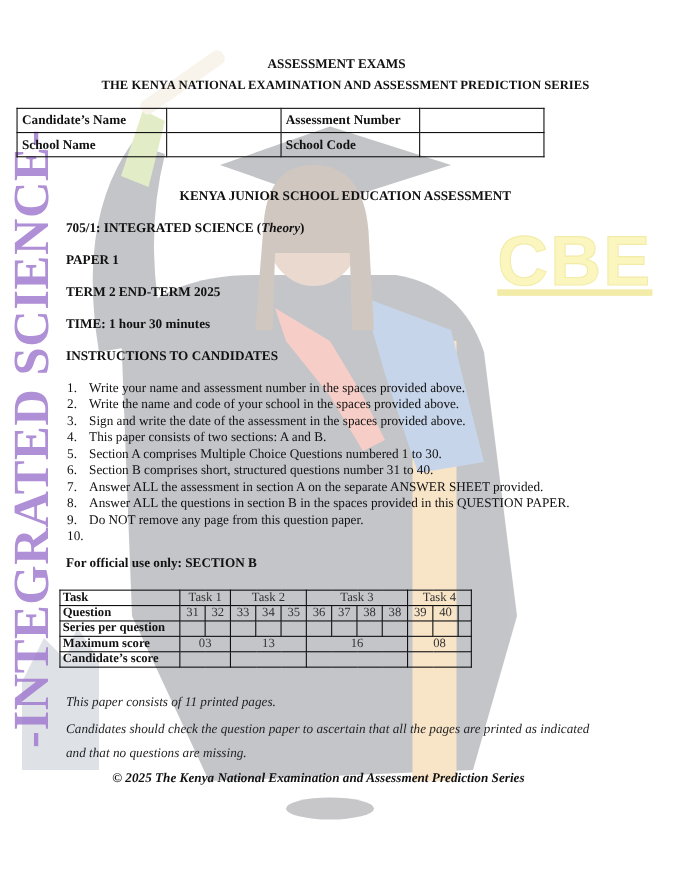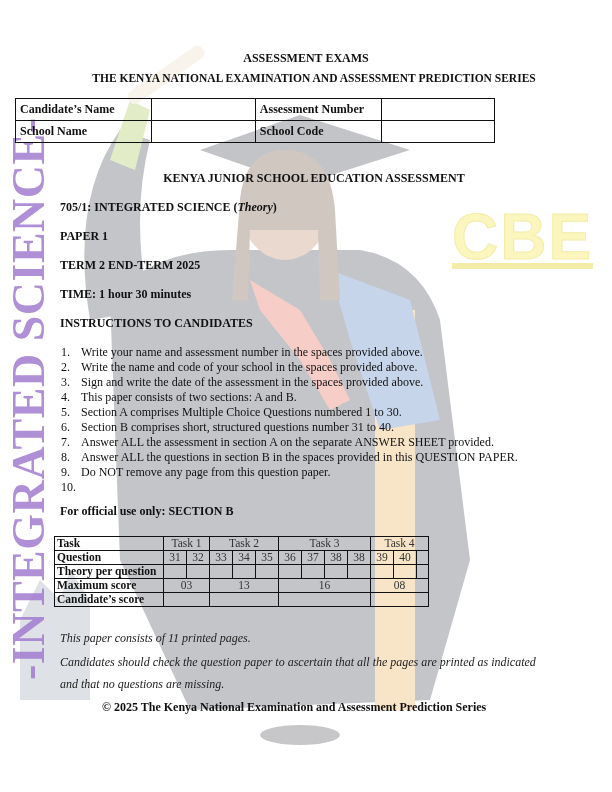--- a/index.html
+++ b/index.html
@@ -64,21 +64,21 @@
   }
   .score-table td {
     border: 1px solid #111; height: 13px; padding: 0 2px; line-height: 13px;
     text-align: center; color: #333; margin-left: 22px;
   }
   .score-table td.lbl { text-align: left; font-weight: bold; color: #111; width: 104px; padding-left: 2px; }
   .score-table td.q { width: 18px; }
   .score-table td.blank { width: 7px; }
   .note { position: absolute; left: 60px; font-style: italic; font-size: 12px; z-index: 2; color: #222; }
   .copyright {
-    position: absolute; left: 102px; top: 700px; font-weight: bold;
+    position: absolute; left: 102px; top: 700px; font-style: italic; font-weight: bold;
     font-size: 12px; z-index: 2;
   }
 </style>
 </head>
 <body>
 
 <div class="bg">
   <svg width="612" height="792" viewBox="0 0 612 792" style="position:absolute;left:0;top:0;opacity:0.28">
 
     <path d="M110 300 Q150 250 230 250 L360 250 Q420 260 440 320 L470 560 L430 700 L190 710 L120 560 Z" fill="#2c3440"></path>
@@ -203,21 +203,21 @@
     <td class="q">35</td>
     <td class="q">36</td>
     <td class="q">37</td>
     <td class="q">38</td>
     <td class="q">38</td>
     <td class="q">39</td>
     <td class="q">40</td>
     <td class="blank"></td>
   </tr>
   <tr>
-    <td class="lbl">Theory per question</td>
+    <td class="lbl">Series per question</td>
     <td></td>
     <td></td>
     <td></td>
     <td></td>
     <td></td>
     <td></td>
     <td></td>
     <td></td>
     <td></td>
     <td></td>

